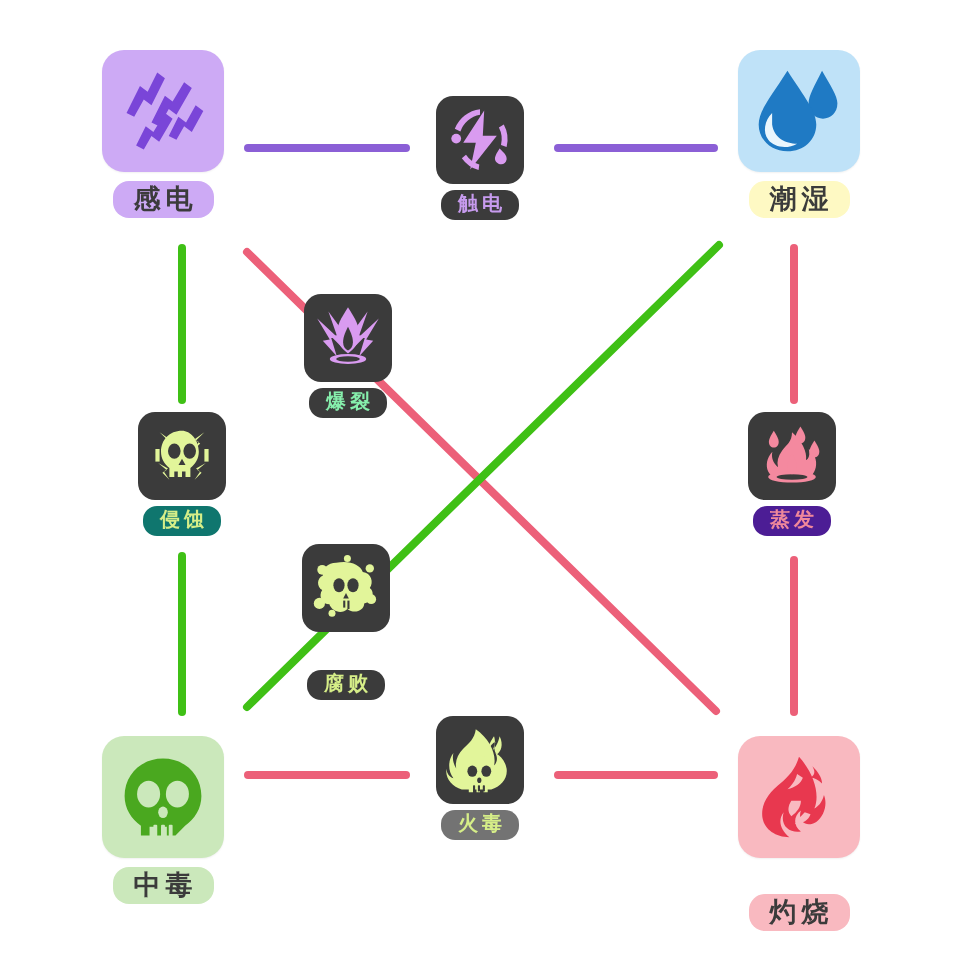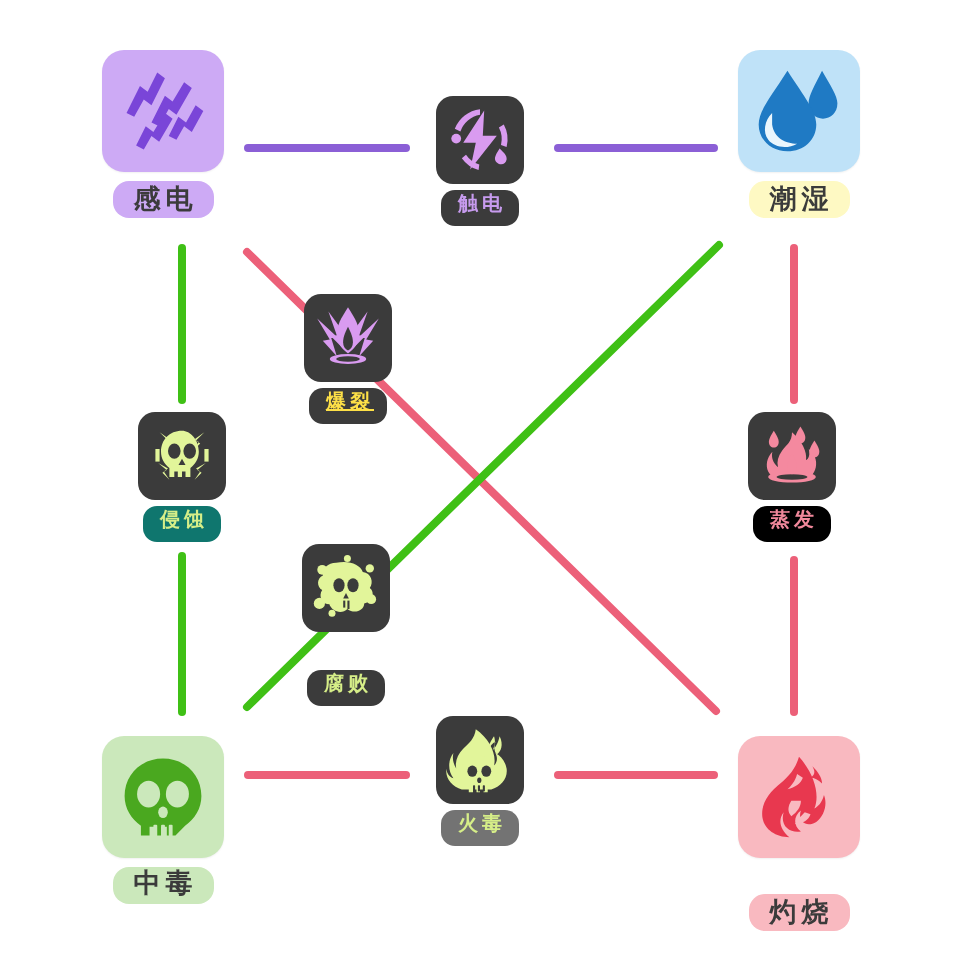--- a/index.html
+++ b/index.html
@@ -33,21 +33,21 @@
   }
 
   
   .node.small .tile{
     width:88px;height:88px;border-radius:17px;
     background:#3b3b3b;
     display:flex;align-items:center;justify-content:center;
   }
   .node.small .badge{
     margin-top:6px;
-    padding:2px 13px 11px 13px;
+    padding:2px 13px 5px 13px;
     border-radius:14px;
     background:#3b3b3b;
     font-size:20px;line-height:1.15;font-weight:700;
     letter-spacing:4px;text-indent:4px;
     white-space:nowrap;
   }
   .tile svg{display:block;}
 </style>
 </head>
 <body>
@@ -116,21 +116,21 @@
               <path d="M94 22 L76 52 L86 54 L66 76 L74 50 L64 50 Z"></path>
               <path d="M22 12 L34 46 L26 48 L44 66 L36 42 L44 42 Z"></path>
               <path d="M78 12 L66 46 L74 48 L56 66 L64 42 L56 42 Z"></path>
               <path d="M50 6 C40 22 34 32 34 44 C34 58 42 66 50 72 C58 66 66 58 66 44 C66 32 60 22 50 6 Z"></path>
               <ellipse cx="50" cy="80" rx="26" ry="7"></ellipse>
             </g>
             <path d="M50 34 C45 44 43 50 43 56 C43 62 46 66 50 68 C54 66 57 62 57 56 C57 50 55 44 50 34 Z" fill="#3b3b3b"></path>
             <ellipse cx="50" cy="80" rx="17" ry="4" fill="#3b3b3b"></ellipse>
           </svg>
         </div>
-        <div class="badge" style="background: rgb(59, 59, 59); color: #fde047; text-decoration: underline;">爆裂</div>
+        <div class="badge" style="background: rgb(59, 59, 59); color: #86efac;">爆裂</div>
       </div>
       <div class="node small" style="left: 138px; top: 412px;">
         <div class="tile" style="background: rgb(59, 59, 59);">
           <svg width="70" height="70" viewBox="0 0 100 100">
             <g fill="#e2f59a">
               <path d="M18 16 L30 28 L24 32 L34 42 L26 30 L32 26 Z"></path>
               <path d="M82 16 L70 28 L76 32 L66 42 L74 30 L68 26 Z"></path>
               <path d="M16 60 L28 70 L22 74 L32 84 L24 72 L30 68 Z"></path>
               <path d="M84 60 L72 70 L78 74 L68 84 L76 72 L70 68 Z"></path>
               <path d="M12 40 h6 v18 h-6 Z"></path>
@@ -156,21 +156,21 @@
               <path d="M50 16 C50 30 42 34 36 42 C30 50 28 58 30 66 C23 60 20 52 22 44 C14 52 12 64 16 72 C20 80 30 86 42 86 L60 86 C74 84 82 76 84 66 C86 56 82 46 74 40 C76 48 74 54 70 56 C72 44 64 28 50 16 Z"></path>
               <ellipse cx="50" cy="80" rx="34" ry="8"></ellipse>
             </g>
             <g fill="#3b3b3b">
               <path d="M50 44 C44 54 41 60 41 66 C41 73 45 78 50 78 C55 78 59 73 59 66 C59 60 56 54 50 44 Z" opacity="0"></path>
               <ellipse cx="50" cy="80" rx="22" ry="4"></ellipse>
             </g>
             <path d="M50 46 C45 55 43 61 43 66 C43 72 46 76 50 76 C54 76 57 72 57 66 C57 61 55 55 50 46 Z" fill="#f4899f"></path>
           </svg>
         </div>
-        <div class="badge" style="background: #000000; color: rgb(240, 136, 155);">蒸发</div>
+        <div class="badge" style="background: #4c1d95; color: rgb(240, 136, 155);">蒸发</div>
       </div>
       <div class="node small" style="left: 302px; top: 544px; gap: 32px;">
         <div class="tile" style="background: rgb(59, 59, 59);">
           <svg width="70" height="70" viewBox="0 0 100 100">
             <g fill="#e2f59a">
               <circle cx="16" cy="24" r="7"></circle>
               <circle cx="84" cy="22" r="6"></circle>
               <circle cx="12" cy="72" r="8"></circle>
               <circle cx="86" cy="66" r="7"></circle>
               <circle cx="52" cy="8" r="5"></circle>
@@ -182,21 +182,21 @@
               <ellipse cx="40" cy="46" rx="8" ry="10"></ellipse>
               <ellipse cx="60" cy="46" rx="8" ry="10"></ellipse>
               <path d="M50 57 l4 8 h-8 Z"></path>
               <path d="M46 68 h3 v10 h-3 Z"></path>
               <path d="M52 68 h3 v12 h-3 Z"></path>
             </g>
           </svg>
         </div>
         <div class="badge" style="background: rgb(59, 59, 59); color: rgb(214, 238, 136);">腐败</div>
       </div>
-      <div class="node big" style="left: 102px; top: 736px; font-family: Liberation Mono, monospace;">
+      <div class="node big" style="left: 102px; top: 736px;">
         <div class="tile" style="background: rgb(203, 232, 187);">
           <svg width="96" height="96" viewBox="0 0 100 100">
             <g fill="#4aa81f">
               <path d="M50 10 C27 10 10 27 10 49 C10 62 17 73 27 80 L27 90 h9 v-9 h6 v9 h6 v-9 h6 v9 h9 L73 80 C83 73 90 62 90 49 C90 27 73 10 50 10 Z"></path>
             </g>
             <g fill="#cbe8bb">
               <ellipse cx="35" cy="47" rx="12" ry="14"></ellipse>
               <ellipse cx="65" cy="47" rx="12" ry="14"></ellipse>
               <ellipse cx="50" cy="66" rx="5" ry="6"></ellipse>
               <rect x="40" y="79" width="4" height="12" rx="1"></rect>

